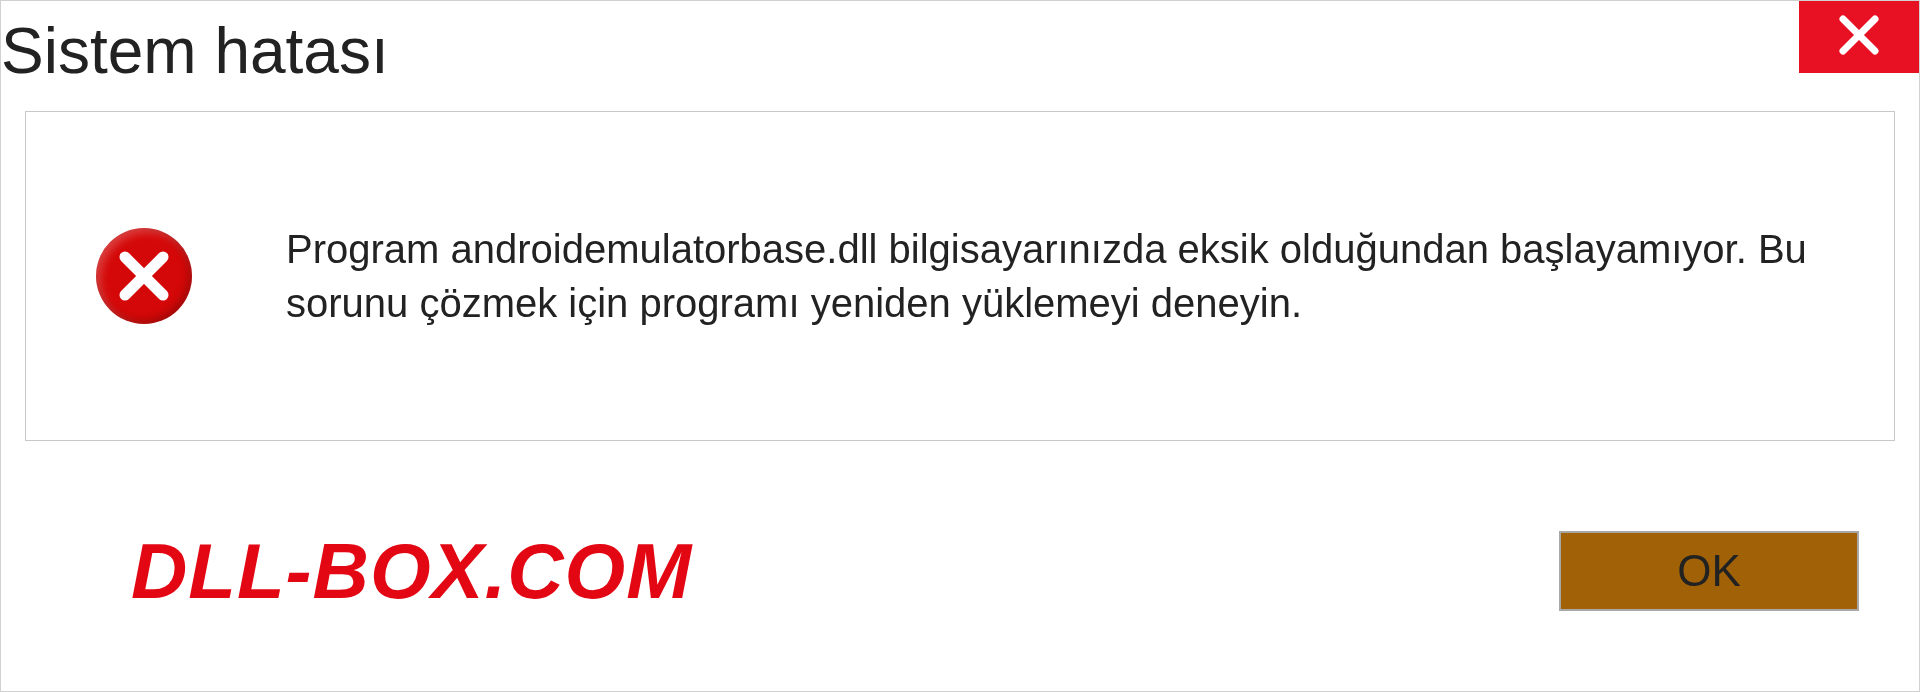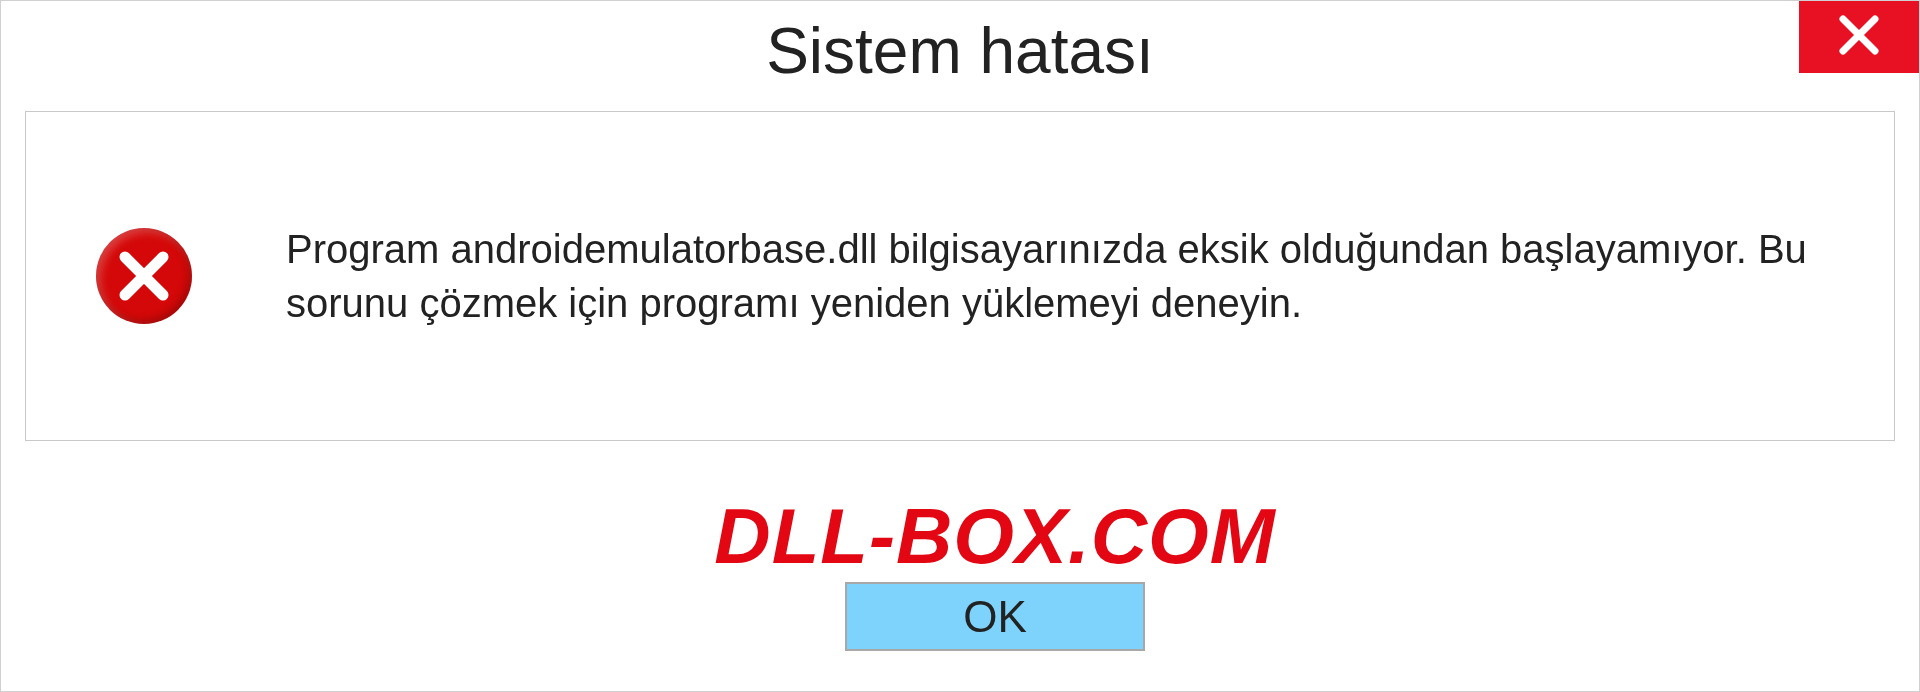--- a/index.html
+++ b/index.html
@@ -14,21 +14,20 @@
       font-family: "Segoe UI", Tahoma, Arial, sans-serif;
       position: relative;
       overflow: hidden;
       border: 1px solid #d0d0d0;
     }
     .titlebar {
       width: 100%;
       height: 100px;
       display: flex;
       align-items: center;
-      justify-content: center;
       position: relative;
       background: #ffffff;
     }
     .title-text {
       font-size: 64px;
       font-weight: 400;
       color: #222;
     }
     .close-button {
       position: absolute;
@@ -84,35 +83,34 @@
     .footer-area {
       position: absolute;
       left: 0;
       right: 0;
       bottom: 0;
       height: 200px;
       display: flex;
       align-items: center;
       justify-content: space-between;
       padding: 0 60px 40px 130px;
-      flex-direction: column;
     }
     .watermark {
       font-size: 78px;
       font-weight: 800;
       font-style: italic;
       color: #e30613;
       font-family: Arial, "Segoe UI", sans-serif;
       letter-spacing: 1px;
     }
     .ok-button {
       width: 300px;
       height: 80px;
       border: 2px solid #a8a8a8;
-      background: #7dd3fc;
+      background: #a16207;
       font-size: 44px;
       color: #222;
       display: flex;
       align-items: center;
       justify-content: center;
       cursor: pointer;
       font-family: "Segoe UI", Tahoma, Arial, sans-serif;
     }
   </style>
 </head>

